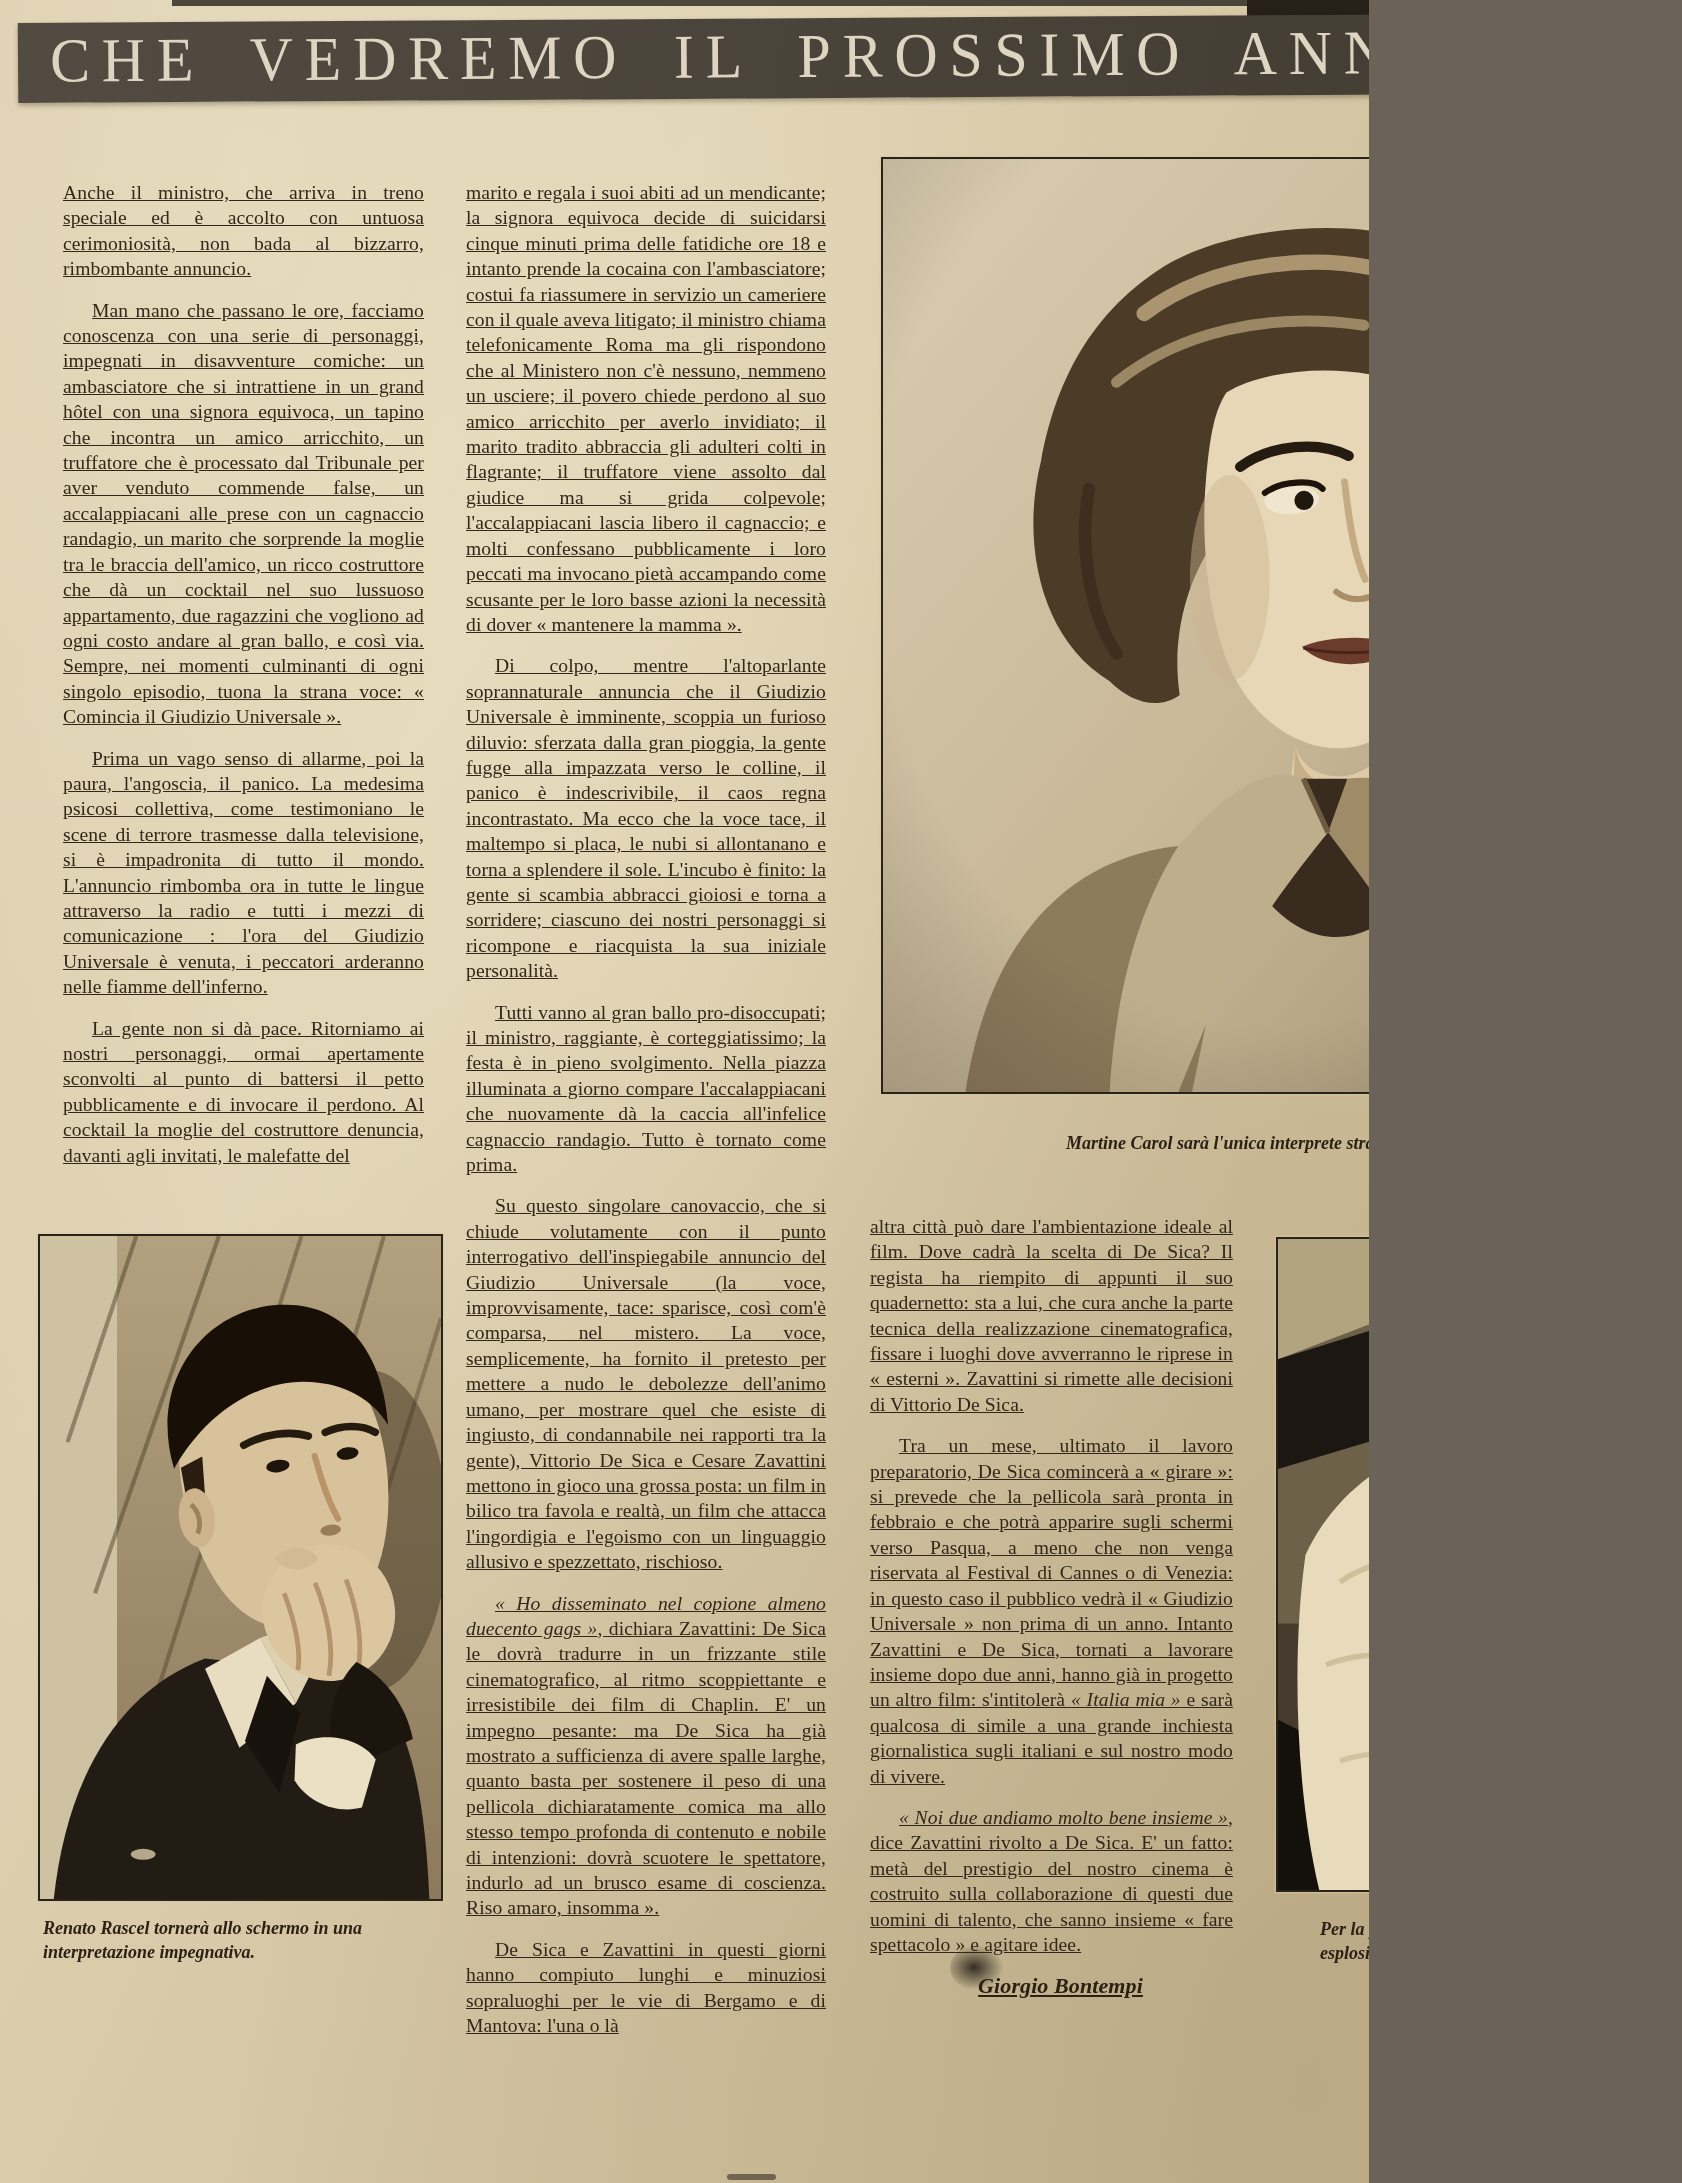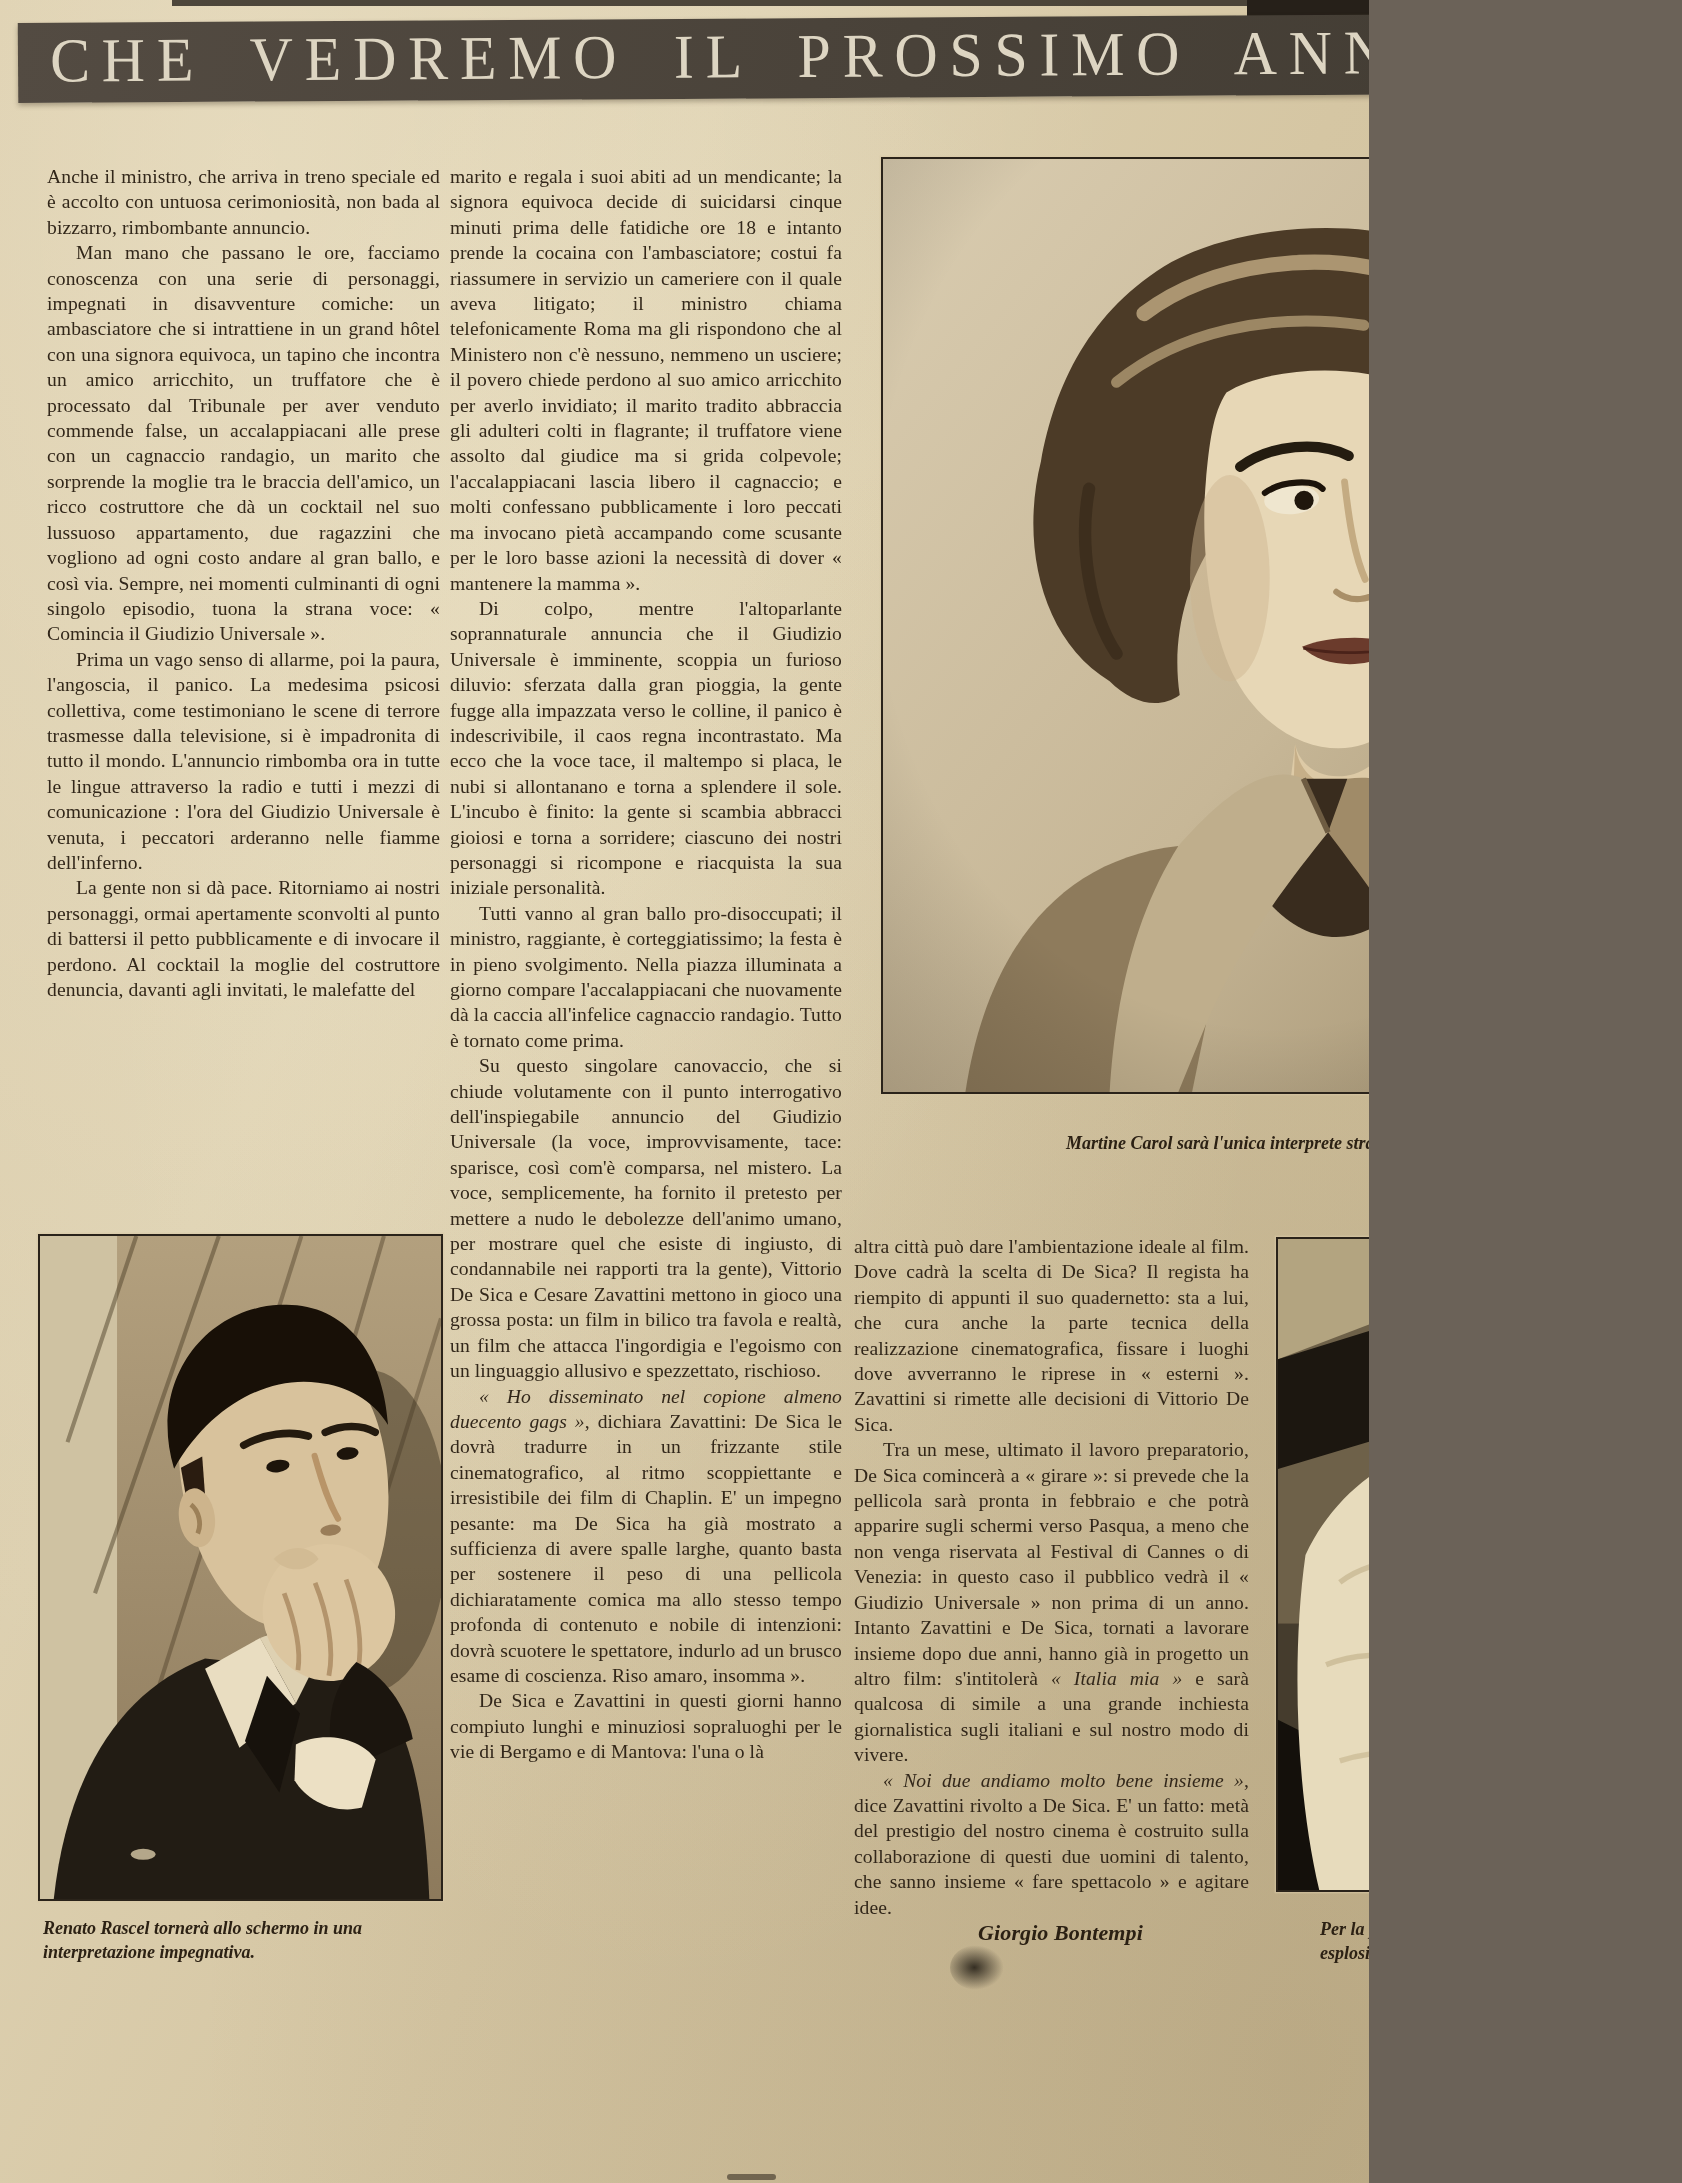--- a/index.html
+++ b/index.html
@@ -28,21 +28,21 @@
   }
   .header-title {
     position:absolute; left:32px; top:0; height:80px; line-height:77px;
     font-size:60px; letter-spacing:11.7px; word-spacing:19px;
     color:#ddd5c2; white-space:nowrap; transform:scaleY(1.04); transform-origin:left center;
   }
   .header-star { position:absolute; left:1490px; top:23.4px; font-size:32px; color:#d8d0bd; transform:rotate(-12deg); }
 
   
   .column { position:absolute; text-align:justify; font-size:19.6px; line-height:25.4px; letter-spacing:0.1px; color:#32271a; }
-  .column p { margin:0; text-indent:29px; }
+  .column p { margin:16px; text-indent:29px;text-decoration:underline; }
   .column p.noindent { text-indent:0; }
   .it { font-style:italic; }
   .byline { text-align:center; font-weight:bold; font-style:italic; font-size:22px; padding-right:11px; margin-top:19px; text-indent:0; color:#2b2013; }
 
   
   .photo { position:absolute; border:2.7px solid #2a231a; box-shadow:0 0 0 1.4px rgba(216,201,166,0.55); background:#b7a888; }
   .photo svg { display:block; width:100%; height:100%; }
 
   .caption { position:absolute; font-style:italic; font-weight:bold; font-size:18px; line-height:24px; color:#2c2114; text-align:left; }
   .caption.center { text-align:center; }
@@ -177,21 +177,21 @@
       <path d="M400,505 C418,550 428,600 420,640" stroke="#b3946c" stroke-width="7" fill="none"></path>
       <path d="M445,500 C462,545 470,596 462,632" stroke="#b3946c" stroke-width="7" fill="none"></path>
       <path d="M340,470 C360,450 390,448 405,470 C390,488 360,492 340,470 Z" fill="#d2bb94"></path>
       <path d="M460,620 C500,640 532,682 542,732 L432,782 C412,722 420,660 460,620 Z" fill="#1b150e"></path>
       <path d="M372,740 C412,720 466,730 488,762 L468,832 C428,842 388,822 370,792 Z" fill="#ece0c4"></path>
       <ellipse cx="150" cy="900" rx="18" ry="8" fill="#d9cba8" opacity="0.8"></ellipse>
     </svg>
   </div>
   <div class="caption" style="left:43px; top:1916px; width:389px;">Renato Rascel tornerà allo schermo in una interpretazione impegnativa.</div>
 
-  <div class="column" style="left:854px; top:1234px; width:395px;">
+  <div class="column" style="left:854px; top:1198px; width:395px;">
     <p class="noindent">altra città può dare l'ambientazione ideale al film. Dove cadrà la scelta di De Sica? Il regista ha riempito di appunti il suo quadernetto: sta a lui, che cura anche la parte tecnica della realizzazione cinematografica, fissare i luoghi dove avverranno le riprese in « esterni ». Zavattini si rimette alle decisioni di Vittorio De Sica.</p>
     <p><span>Tra un mese, ultimato il lavoro preparatorio, De Sica comincerà a « girare »: si prevede che la pellicola sarà pronta in febbraio e che potrà apparire sugli schermi verso Pasqua, a meno che non venga riservata al Festival di Cannes o di Venezia: in questo caso il pubblico vedrà il « Giudizio Universale » non prima di un anno. Intanto Zavattini e De Sica, tornati a lavorare insieme dopo due anni, hanno già in progetto un altro film: s'intitolerà </span><span class="it">« Italia mia »</span><span> e sarà qualcosa di simile a una grande inchiesta giornalistica sugli italiani e sul nostro modo di vivere.</span></p>
     <p><span class="it">« Noi due andiamo molto bene insieme »</span><span>, dice Zavattini rivolto a De Sica. E' un fatto: metà del prestigio del nostro cinema è costruito sulla collaborazione di questi due uomini di talento, che sanno insieme « fare spettacolo » e agitare idee.</span></p>
     <p class="byline">Giorgio Bontempi</p>
   </div>
 
   <div class="photo" style="left:1276px; top:1237px; width:389px; height:651px;">
     <svg viewBox="0 0 566 948" preserveAspectRatio="none">
       <rect width="566" height="948" fill="#6e6149"></rect>
       <path d="M0,0 L460,0 L0,175 Z" fill="#b3a480"></path>

